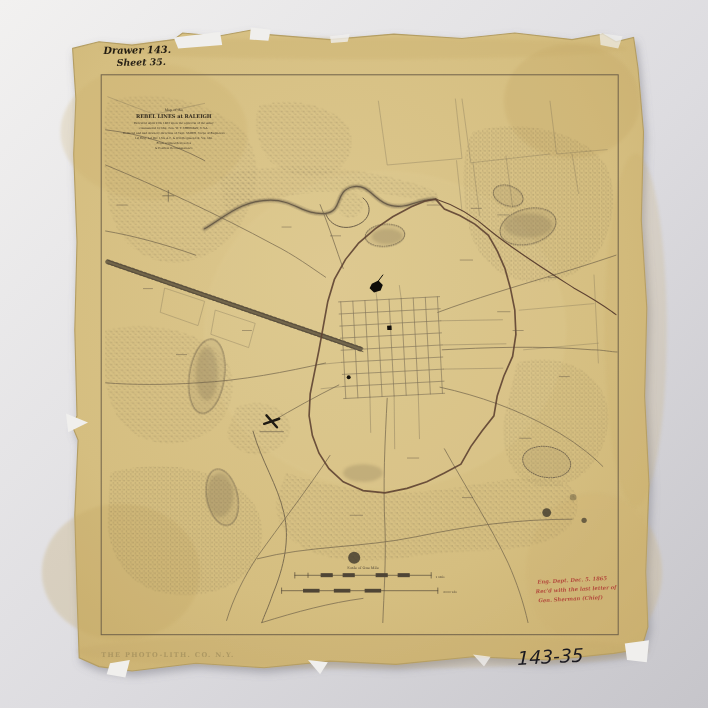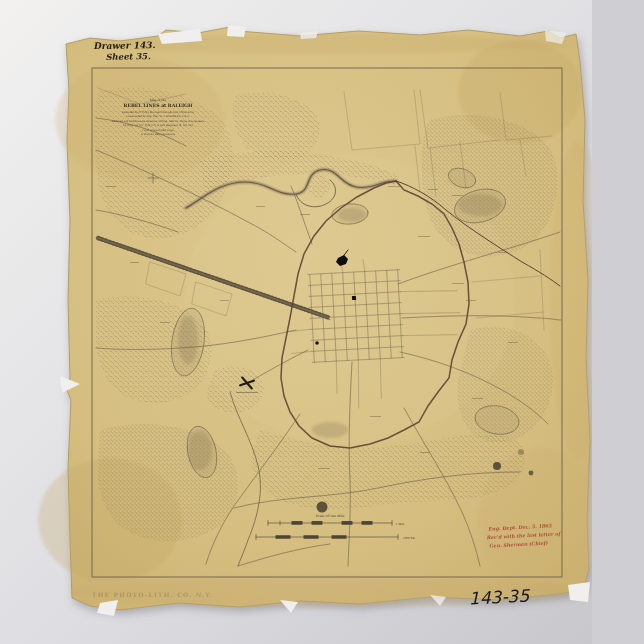--- a/index.html
+++ b/index.html
@@ -1,16 +1,16 @@
 <!DOCTYPE html>
 <html><head>
 <meta charset="utf-8">
 <style>
   html,body{margin:0;padding:0;background:#cfced2;}
-  .stage{width:592px;height:644px;position:relative;overflow:hidden;
+  .stage{width:644px;height:644px;position:relative;overflow:hidden;
          font-family:"DejaVu Serif", serif;}
   svg{display:block;}
   text{user-select:none;}
   .hand{font-family:"DejaVu Serif", serif;font-style:italic;font-weight:bold;}
   .micro{font-family:"DejaVu Serif", serif;}
 </style>
 </head>
 <body>
 
 <div class="stage">

